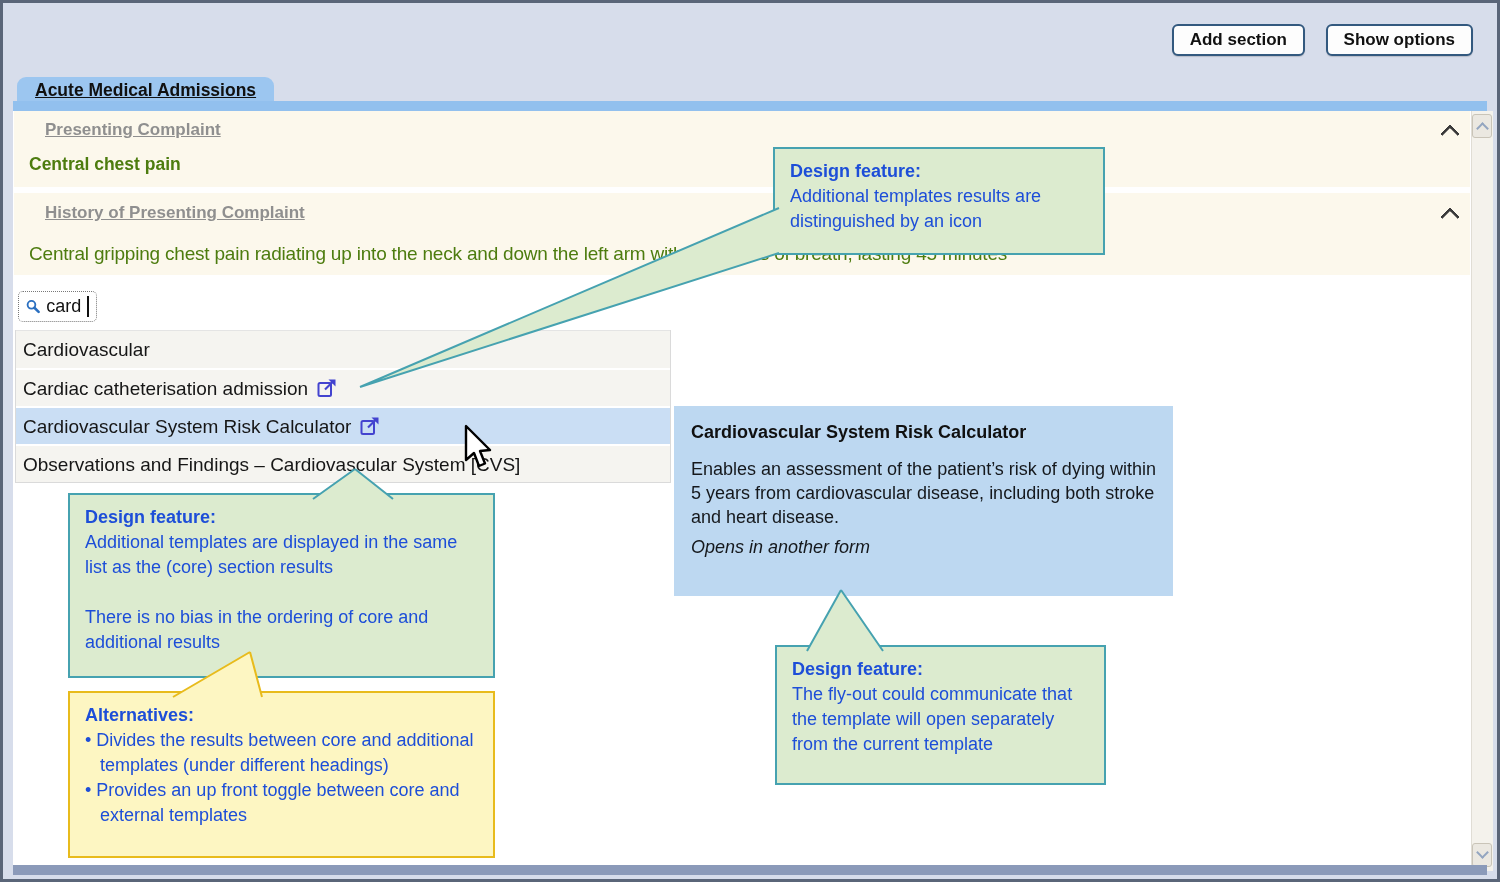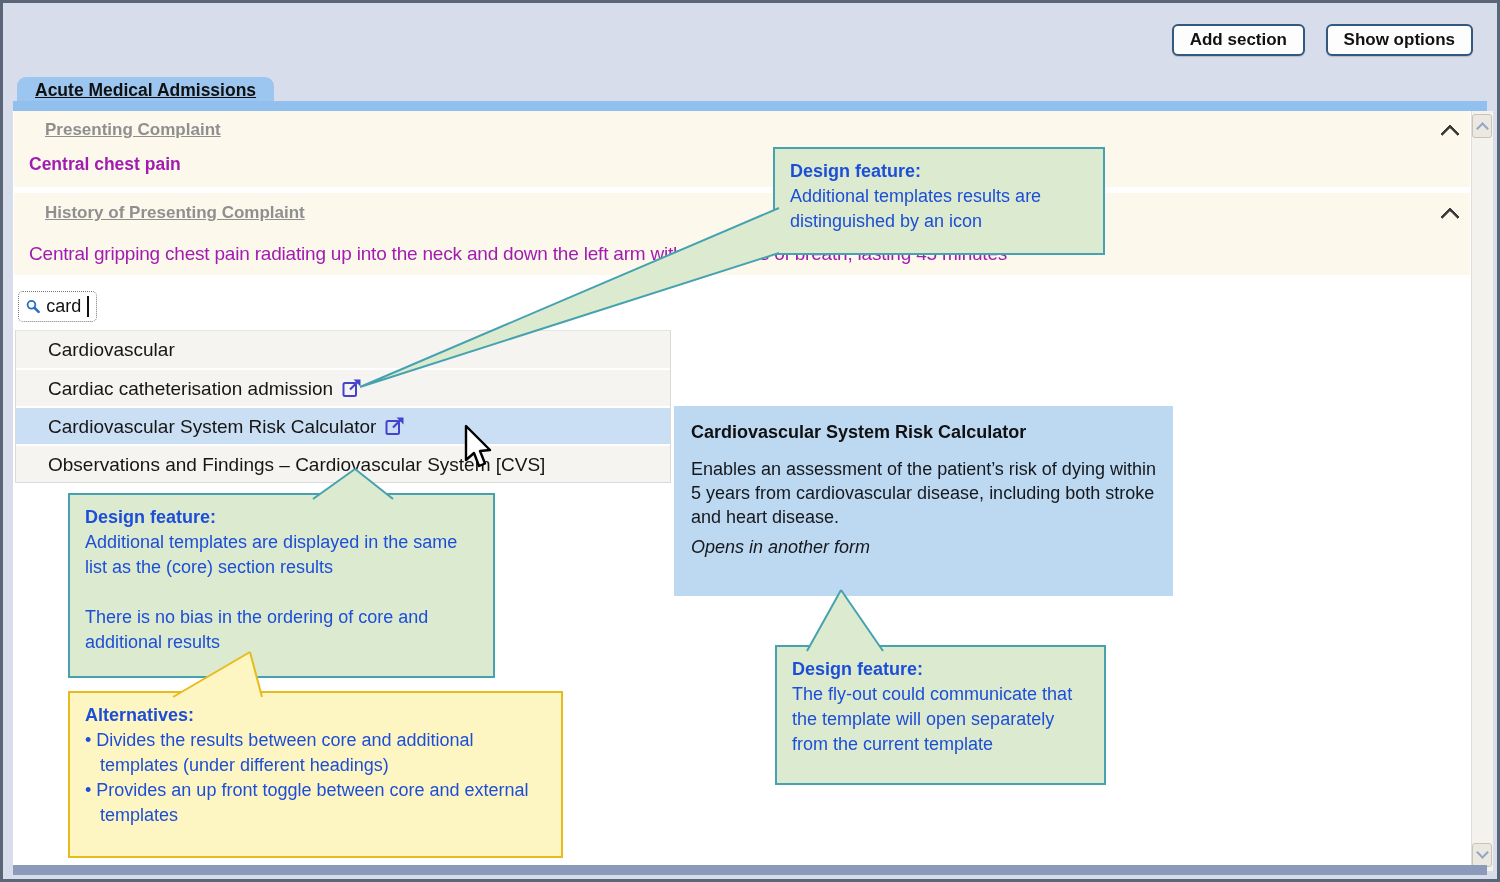--- a/index.html
+++ b/index.html
@@ -27,60 +27,60 @@
   
   #panel { position:absolute; left:10px; right:10px; top:108px; bottom:14px; background:#ffffff; }
   #statusbar { position:absolute; left:10px; right:10px; bottom:4px; height:10px; background:#8b9ab9; }
   .section { position:absolute; left:11px; width:1456px; background:#fcf8ec; }
   #section-1 { top:108px; height:76px; }
   #section-2 { top:190px; height:82px; }
   .sec-heading {
     position:absolute; left:42px; font-size:17px; font-weight:bold;
     color:#8f8f8f; text-decoration:underline;
   }
-  .sec-text { position:absolute; left:26px; color:#a21caf; }
+  .sec-text { position:absolute; left:26px; color:#4d7c0f; }
   #pc-value { top:151px; font-size:17.5px; font-weight:bold; }
   #hpc-value { top:240px; font-size:19px; letter-spacing:-0.2px; }
   .chev-wrap { position:absolute; left:1434px; width:26px; height:24px; cursor:pointer; }
   .chev {
     display:block; width:14px; height:14px; margin:6px auto 0;
     border-top:3.5px solid #3a3a3a; border-right:3.5px solid #3a3a3a;
     transform:rotate(-45deg); border-radius:1px;
   }
   
   #searchbox {
     position:absolute; left:15px; top:288px; width:79px; height:31px;
     border:1px dotted #787878; border-radius:5px; background:#fff;
     display:flex; align-items:center; padding:0 7px; gap:6px;
   }
   #search-text { font-size:18px; color:#111; }
   #caret { width:2px; height:21px; background:#101010; }
   
   #list { position:absolute; left:12px; top:327px; width:656px; border:1px solid #dadada; border-top:none; }
   .row {
-    position:relative; height:38px; line-height:38px; padding-left:32px;
+    position:relative; height:38px; line-height:38px; padding-left:7px;
     background:#f5f4f0; border-top:2px solid #ffffff;
     font-size:19px; color:#161616; white-space:nowrap; cursor:pointer;
   }
   .row:first-child { border-top:1px solid #e4e4e4; }
   .row.selected { background:#cadef4; }
   .ext { display:inline-block; vertical-align:-3px; margin-left:9px; }
   
   #flyout { position:absolute; left:671px; top:403px; width:499px; height:190px; background:#bdd8f1; padding:16px 17px; }
   #flyout-title { font-size:18px; font-weight:bold; color:#101010; }
   #flyout-desc { margin-top:14px; font-size:18px; line-height:24px; color:#15181c; }
   #flyout-note { margin-top:8px; font-size:18px; font-style:italic; color:#15181c; }
   
   .callout { position:absolute; padding:10px 15px; font-size:18px; line-height:25px; color:#1d4ed8; z-index:5; }
   .callout .c-title { font-weight:bold; }
   .green { background:#dcebcf; border:2px solid #46a2b0; }
   .yellow { background:#fdf6c2; border:2px solid #e8bb1c; }
   #callout-icon { left:770px; top:144px; width:332px; height:108px; }
   #callout-list { left:65px; top:490px; width:427px; height:185px; }
-  #callout-alt  { left:65px; top:688px; width:495px; height:167px; }
+  #callout-alt  { left:65px; top:688px; width:427px; height:167px; }
   #callout-fly  { left:772px; top:642px; width:331px; height:140px; }
   .spacer { height:25px; }
   #callout-alt ul { list-style:none; }
   #callout-alt li { padding-left:15px; text-indent:-15px; }
   #callout-alt li::before { content:"\2022\00a0"; }
   
   #overlay { position:absolute; left:0; top:0; width:1500px; height:882px; pointer-events:none; z-index:6; }
   
   #scroll-track { position:absolute; left:1468px; top:108px; width:22px; height:760px; background:#f4f2ec; border-left:1px solid #e0ddd5; }
   .scroll-btn {

